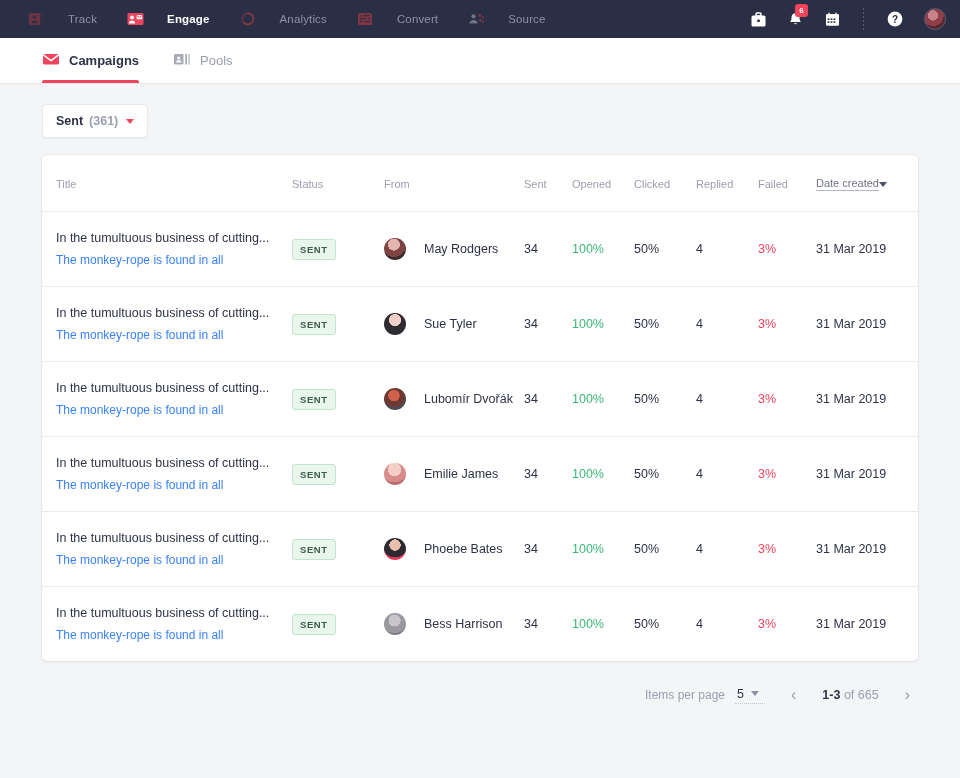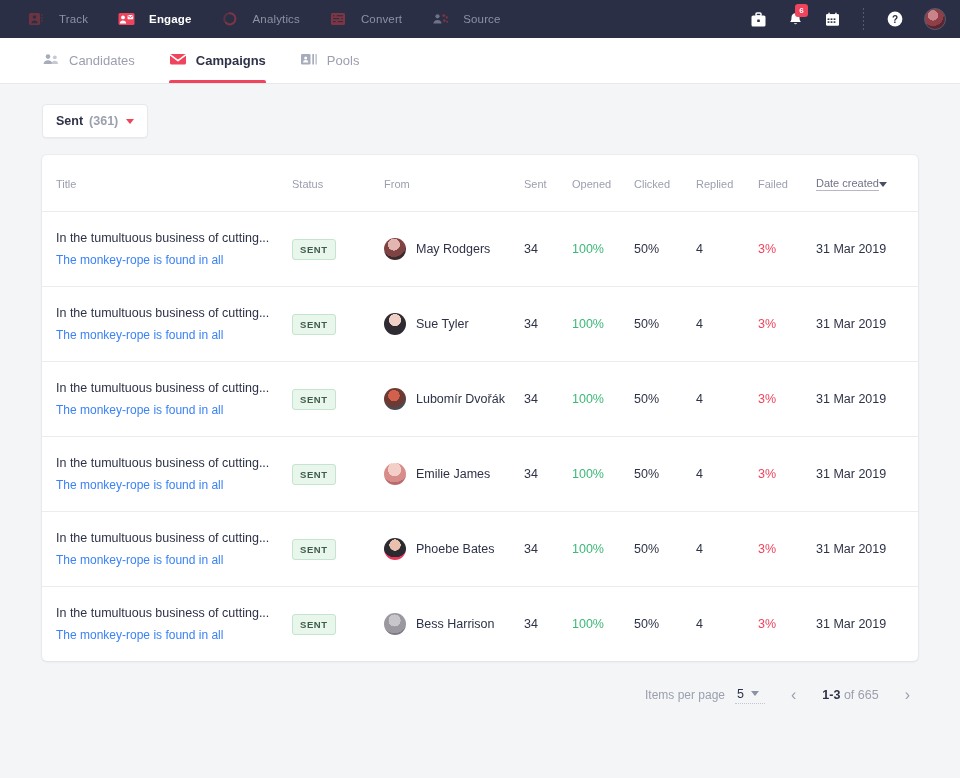--- a/index.html
+++ b/index.html
@@ -15,21 +15,21 @@
   .topbar {
     height: 38px;
     background: #2b2f45;
     display: flex;
     align-items: center;
     padding: 0 14px 0 28px;
     position: relative;
   }
   .topnav { display: flex; align-items: center; gap: 30px; flex: 1; }
   .topnav-item {
-    display: flex; align-items: center; gap: 14px;
+    display: flex; align-items: center; gap: 23px;
     font-size: 11.5px; color: #8d91a5; cursor: pointer;
     letter-spacing: .15px;
   }
   .topnav-item.active { color: #ffffff; font-weight: bold; }
   .nav-ic { width: 17px; height: 14px; display: block; }
 
   .topright { display: flex; align-items: center; gap: 20px; }
   .tr-ic { position: relative; display: flex; align-items: center; cursor: pointer; }
   .tr-ic svg { display: block; }
   .badge {
@@ -119,21 +119,21 @@
   .ttl { font-size: 12.5px; color: #2e3247; line-height: 1.35; }
   .sub { font-size: 12px; color: #3b82f6; margin-top: 5px; line-height: 1.35; }
 
   .pill {
     display: inline-block; font-size: 9.5px; font-weight: bold;
     letter-spacing: .6px; color: #3f5d4a;
     background: #e9f6ec; border: 1px solid #c3e4cd;
     border-radius: 3px; padding: 4px 7px;
   }
 
-  .person { display: flex; align-items: center; gap: 10px; }
+  .person { display: flex; align-items: center; gap: 18px; }
   .av { width: 22px; height: 22px; border-radius: 50%; flex: none; }
   .av.a0 { background: radial-gradient(circle at 45% 30%, #e3b5b0 0 30%, #7e4342 31% 62%, #3c2b2d 63% 100%); }
   .av.a1 { background: radial-gradient(circle at 50% 32%, #f0cfc6 0 32%, #2f2b33 33% 100%); }
   .av.a2 { background: radial-gradient(circle at 45% 35%, #d1604c 0 30%, #6d3a33 31% 60%, #4a4a52 61% 100%); }
   .av.a3 { background: radial-gradient(circle at 48% 30%, #f3cfc8 0 34%, #d98d8a 35% 66%, #b96a6c 67% 100%); }
   .av.a4 { background: radial-gradient(circle at 50% 32%, #e9c0ae 0 30%, #2b2a30 31% 66%, #e8365a 67% 100%); }
   .av.a5 { background: radial-gradient(circle at 48% 34%, #c9c6cb 0 32%, #9b989f 33% 68%, #7d7a83 69% 100%); }
   .pname { font-size: 12.5px; color: #2e3247; }
 
   .green { color: #3cb878; }
@@ -271,31 +271,20 @@
           <text x="9" y="12.7" text-anchor="middle" font-family="Liberation Sans, sans-serif" font-size="10" font-weight="bold" fill="#2b2f45">?</text>
         </svg>
     </span>
 
     <span class="avatar-top"></span>
   </div>
 </div>
 
 <div class="subnav">
 
-  <div class="subnav-item">
-    <span>
-      <svg width="18" height="14" viewBox="0 0 18 14">
-          <circle cx="6" cy="4.6" r="2.3" fill="#a8acba"></circle>
-          <path d="M1.6 12c0-2.4 2-3.8 4.4-3.8S10.4 9.6 10.4 12z" fill="#a8acba"></path>
-          <circle cx="12.8" cy="5.3" r="1.9" fill="#c6c9d4"></circle>
-          <path d="M9.6 12c0-2 1.5-3.2 3.2-3.2S16 10 16 12z" fill="#c6c9d4"></path>
-        </svg>
-    </span>
-    <span>Candidates</span>
-  </div>
 
   <div class="subnav-item active">
     <span>
       <svg width="18" height="14" viewBox="0 0 18 14">
           <rect x="1" y="2" width="16" height="10.5" rx="1.6" fill="#f0435c"></rect>
           <path d="M1.6 3.2L9 8.6l7.4-5.4" fill="none" stroke="#ffffff" stroke-width="1.6" stroke-linecap="round" stroke-linejoin="round"></path>
         </svg>
     </span>
     <span>Campaigns</span>
   </div>

